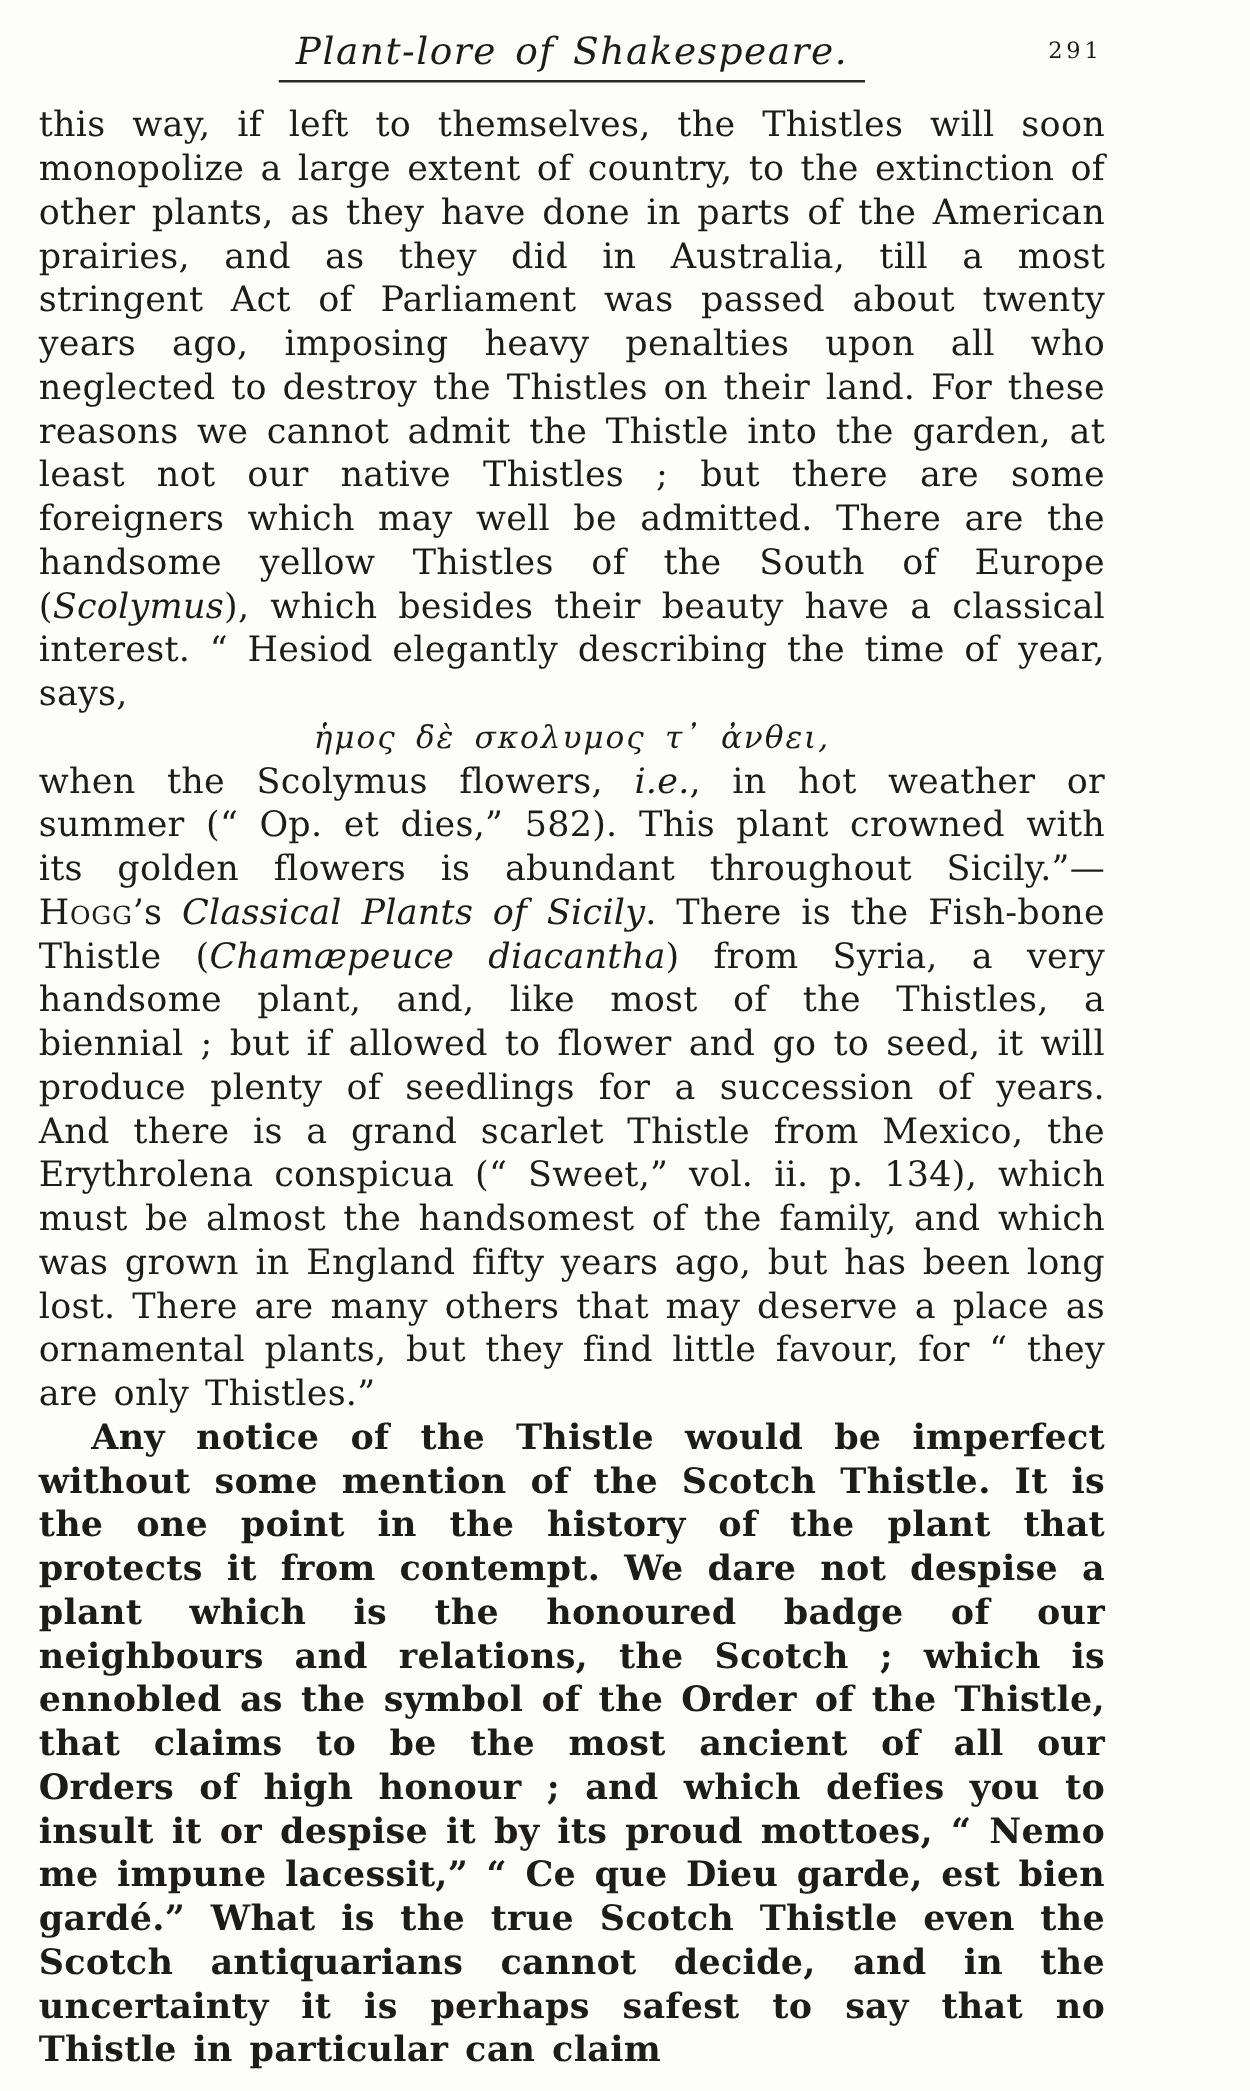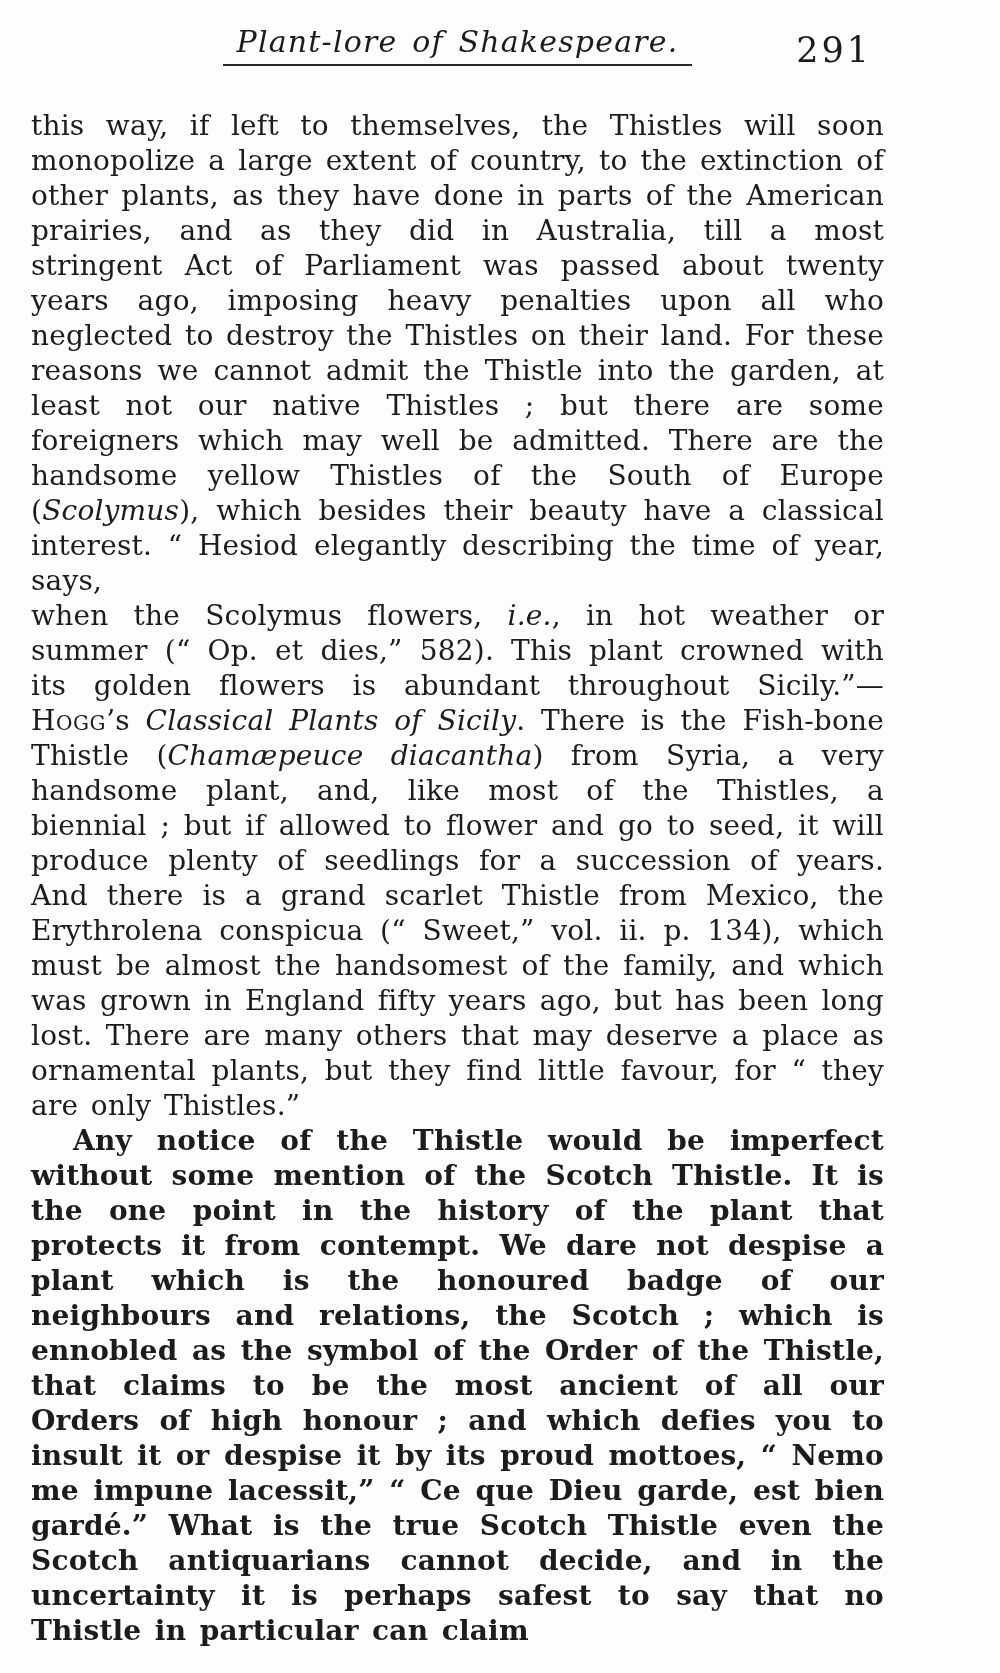--- a/index.html
+++ b/index.html
@@ -30,28 +30,27 @@
     display: inline-block;
     font-style: italic;
     font-size: 30px;
     letter-spacing: 1.2px;
     word-spacing: 4px;
     padding: 0 14px 5px 14px;
     border-bottom: 2px solid #2b2a26;
   }
   .page-number {
     position: absolute;
-    right: 12px;
+    right: 2px;
     top: 6px;
-    font-size: 35px;
+    font-size: 18px;
     letter-spacing: 3px;
   }
   
   .body-text {
-    margin-top: 26px;
     font-size: 28px;
     line-height: 35px;
     text-align: justify;
     word-spacing: 3.5px;
     letter-spacing: 0.2px;
   }
   .body-text p {
     margin: 0;
   }
   .body-text p.indent {
@@ -79,20 +78,21 @@
     <span class="head-title">Plant-lore of Shakespeare.</span>
     <span class="page-number">291</span>
   </div>
 
   <div class="body-text">
 
     <p>
       <span class="run normal">this way, if left to themselves, the Thistles will soon monopolize a large extent of country, to the extinction of other plants, as they have done in parts of the American prairies, and as they did in Australia, till a most stringent Act of Parliament was passed about twenty years ago, imposing heavy penalties upon all who neglected to destroy the Thistles on their land.  For these reasons we cannot admit the Thistle into the garden, at least not our native Thistles ; but there are some foreigners which may well be admitted.  There are the handsome yellow Thistles of the South of Europe (</span><span class="run italic">Scolymus</span><span class="run normal">), which besides their beauty have a classical interest.  “ Hesiod elegantly describing the time of year, says,</span>
     </p>
 
+    <p class="greek-quote">ἡμος δὲ σκολυμος τ᾽ ἀνθει,</p>
 
     <p>
       <span class="run normal">when the Scolymus flowers, </span><span class="run italic">i.e.</span><span class="run normal">, in hot weather or summer (“ Op. et dies,” 582).  This plant crowned with its golden flowers is abundant throughout Sicily.”—</span><span class="run smallcaps">Hogg</span><span class="run normal">’s </span><span class="run italic">Classical Plants of Sicily</span><span class="run normal">.  There is the Fish-bone Thistle (</span><span class="run italic">Chamæpeuce diacantha</span><span class="run normal">) from Syria, a very handsome plant, and, like most of the Thistles, a biennial ; but if allowed to flower and go to seed, it will produce plenty of seedlings for a succession of years.  And there is a grand scarlet Thistle from Mexico, the Erythrolena conspicua (“ Sweet,” vol. ii. p. 134), which must be almost the handsomest of the family, and which was grown in England fifty years ago, but has been long lost.  There are many others that may deserve a place as ornamental plants, but they find little favour, for “ they are only Thistles.”</span>
     </p>
 
     <p class="indent">
       <span class="run normal">Any notice of the Thistle would be imperfect without some mention of the Scotch Thistle.  It is the one point in the history of the plant that protects it from contempt.  We dare not despise a plant which is the honoured badge of our neighbours and relations, the Scotch ; which is ennobled as the symbol of the Order of the Thistle, that claims to be the most ancient of all our Orders of high honour ; and which defies you to insult it or despise it by its proud mottoes, “ Nemo me impune lacessit,” “ Ce que Dieu garde, est bien gardé.”  What is the true Scotch Thistle even the Scotch antiquarians cannot decide, and in the uncertainty it is perhaps safest to say that no Thistle in particular can claim</span>
     </p>
 
   </div>

